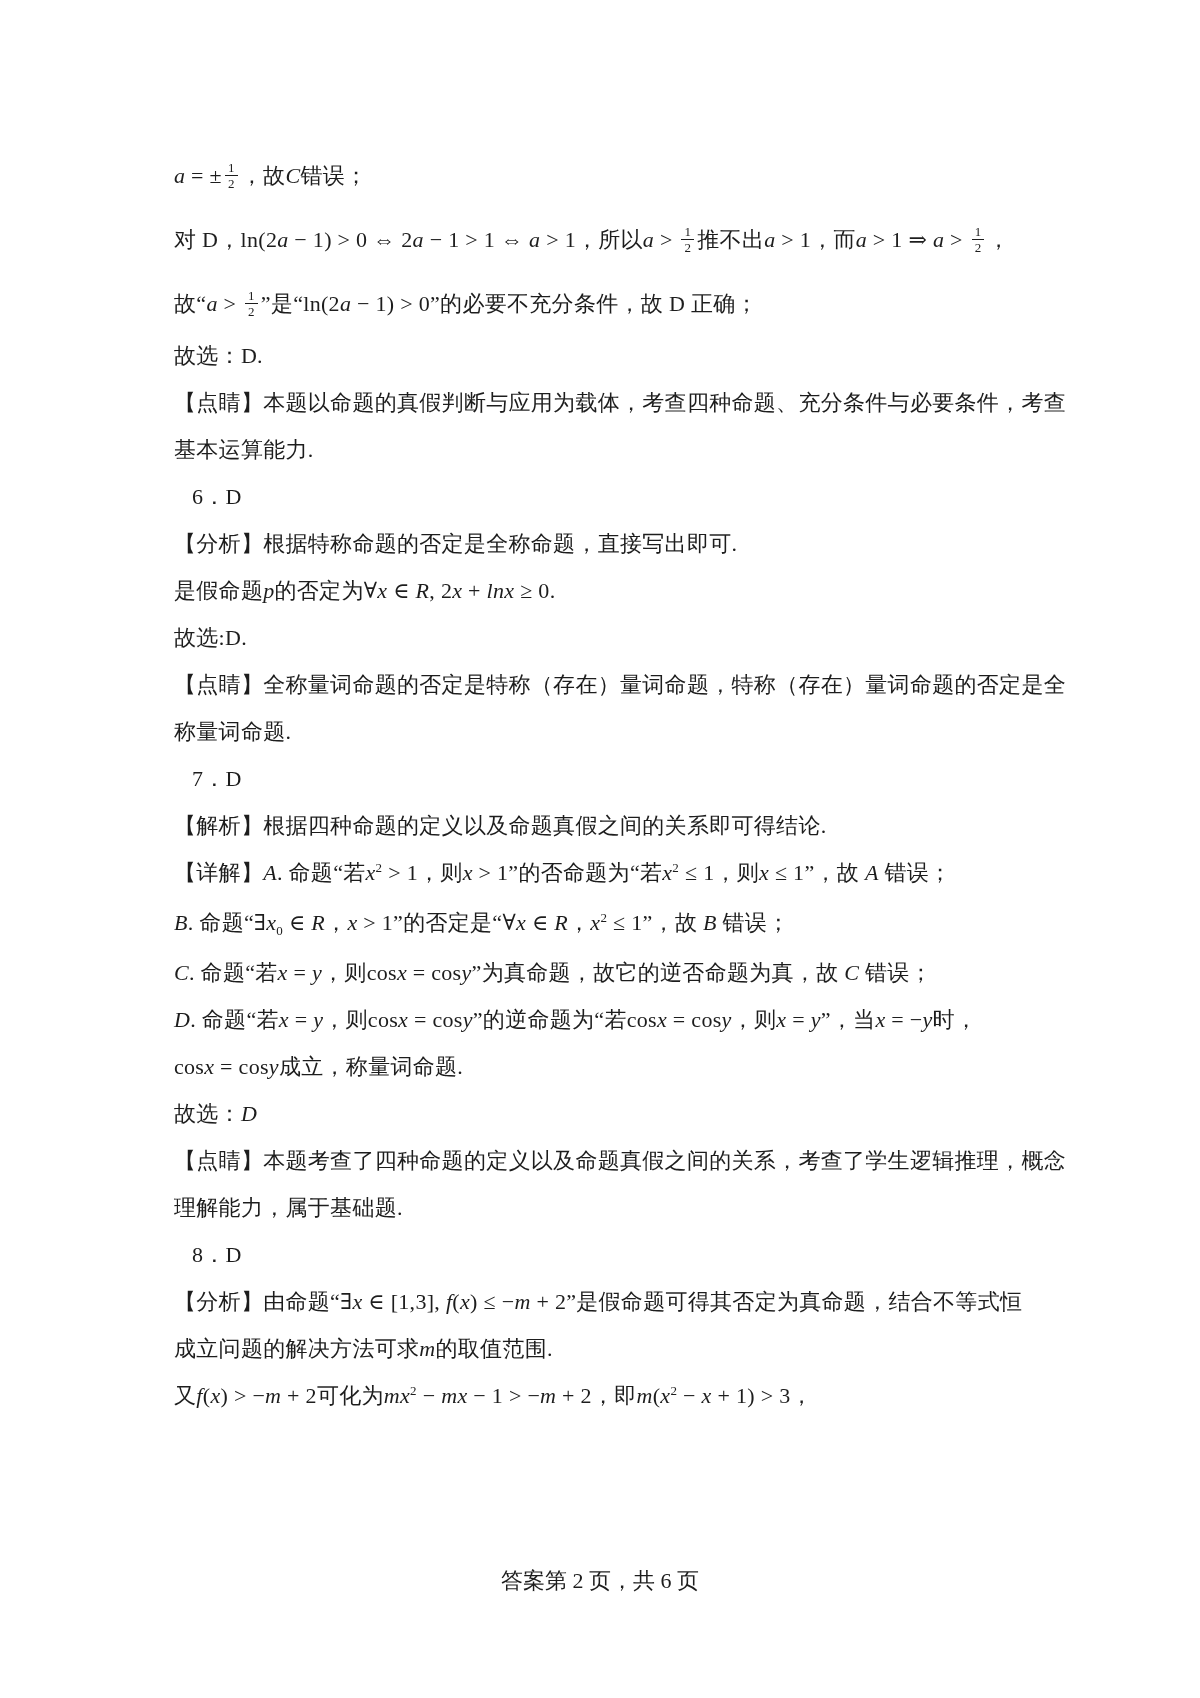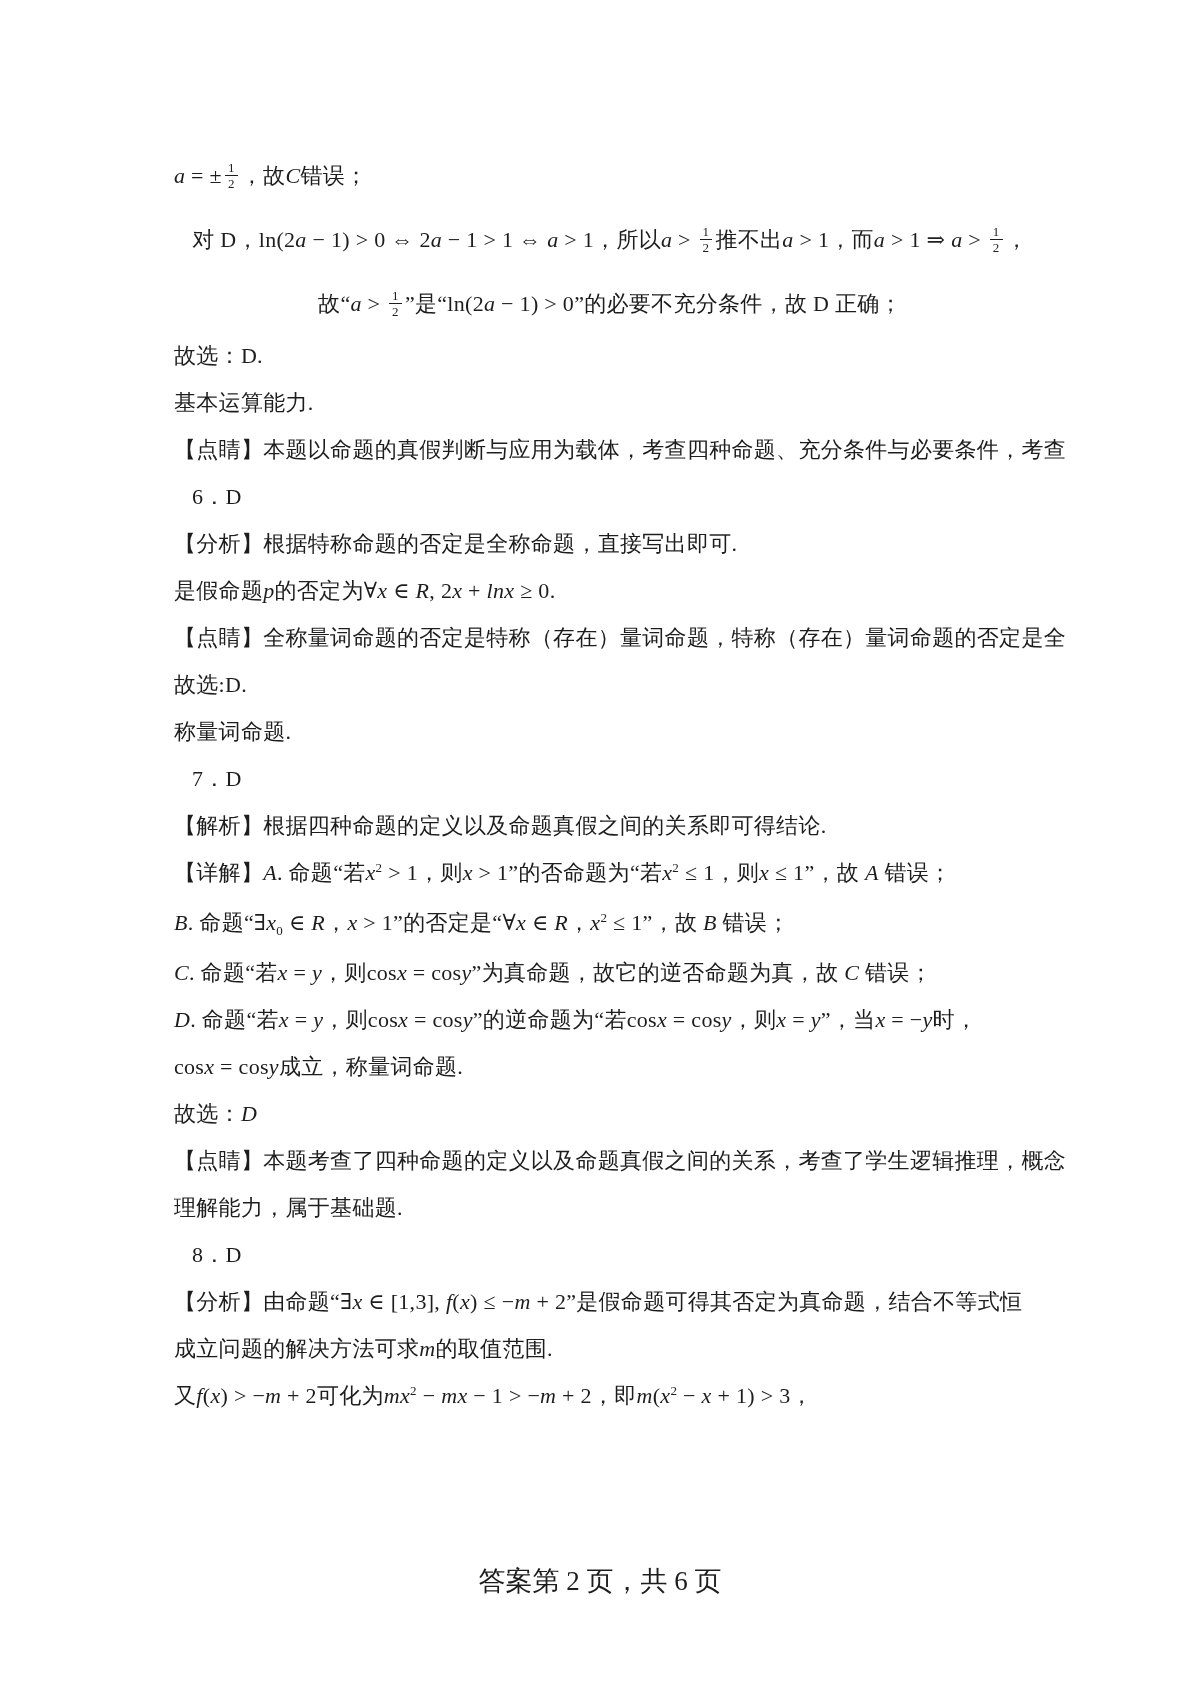--- a/index.html
+++ b/index.html
@@ -18,21 +18,21 @@
     top: 148px;
     width: 872px;
   }
   .line {
     font-size: 22px;
     line-height: 47px;
     white-space: nowrap;
     letter-spacing: 0.3px;
   }
   .line.tall { line-height: 56px; }
-  .line.gap  { margin-top: 8px; text-align: center; }
+  .line.gap  { margin-top: 8px; }
   .line.indent { padding-left: 18px; }
   .t { font-style: normal; }
   .m { font-style: italic; }
   .r { font-style: normal; }
   .sup { font-size: 13px; position: relative; top: -8px; font-style: normal; }
   .sub { font-size: 13px; position: relative; top: 5px; font-style: normal; }
   .frac {
     display: inline-flex;
     flex-direction: column;
     align-items: center;
@@ -45,21 +45,21 @@
     font-style: normal;
   }
   .frac .num { padding: 0 3px; border-bottom: 1.4px solid #1d1d1d; }
   .frac .den { padding: 0 3px; }
   .footer {
     position: absolute;
     left: 0;
     right: 0;
     top: 1566px;
     text-align: center;
-    font-size: 27px;
+    font-size: 22px;
     line-height: 30px;
     color: #1d1d1d;
   }
 </style>
 </head>
 <body>
 
 <div class="page">
   <div class="content" id="content">
       <div class="line tall"><span class="m">a</span><span class="r"> = ±</span><span class="frac">
@@ -71,27 +71,27 @@
           <span class="den">2</span>
         </span><span class="t">推不出</span><span class="m">a</span><span class="r"> &gt; 1</span><span class="t">，而</span><span class="m">a</span><span class="r"> &gt; 1 ⇒ </span><span class="m">a</span><span class="r"> &gt; </span><span class="frac">
           <span class="num">1</span>
           <span class="den">2</span>
         </span><span class="t">，</span></div>
       <div class="line tall gap"><span class="t">故“</span><span class="m">a</span><span class="r"> &gt; </span><span class="frac">
           <span class="num">1</span>
           <span class="den">2</span>
         </span><span class="t">”是“</span><span class="r">ln(2</span><span class="m">a</span><span class="r"> − 1) &gt; 0</span><span class="t">”的必要不充分条件，故 D 正确；</span></div>
       <div class="line"><span class="t">故选：D.</span></div>
+      <div class="line"><span class="t">【点睛】本题以命题的真假判断与应用为载体，考查四种命题、充分条件与必要条件，考查</span></div>
       <div class="line"><span class="t">基本运算能力.</span></div>
-      <div class="line"><span class="t">【点睛】本题以命题的真假判断与应用为载体，考查四种命题、充分条件与必要条件，考查</span></div>
       <div class="line indent"><span class="t">6．D</span></div>
       <div class="line"><span class="t">【分析】根据特称命题的否定是全称命题，直接写出即可.</span></div>
       <div class="line"><span class="t">是假命题</span><span class="m">p</span><span class="t">的否定为</span><span class="r">∀</span><span class="m">x</span><span class="r"> ∈ </span><span class="m">R</span><span class="r">, 2</span><span class="m">x</span><span class="r"> + </span><span class="m">lnx</span><span class="r"> ≥ 0.</span></div>
+      <div class="line"><span class="t">故选:D.</span></div>
       <div class="line"><span class="t">【点睛】全称量词命题的否定是特称（存在）量词命题，特称（存在）量词命题的否定是全</span></div>
-      <div class="line"><span class="t">故选:D.</span></div>
       <div class="line"><span class="t">称量词命题.</span></div>
       <div class="line indent"><span class="t">7．D</span></div>
       <div class="line"><span class="t">【解析】根据四种命题的定义以及命题真假之间的关系即可得结论.</span></div>
       <div class="line"><span class="t">【详解】</span><span class="m">A</span><span class="r">. </span><span class="t">命题“若</span><span class="m">x</span><span class="sup">2</span><span class="r"> &gt; 1</span><span class="t">，则</span><span class="m">x</span><span class="r"> &gt; 1</span><span class="t">”的否命题为“若</span><span class="m">x</span><span class="sup">2</span><span class="r"> ≤ 1</span><span class="t">，则</span><span class="m">x</span><span class="r"> ≤ 1</span><span class="t">”，故 </span><span class="m">A</span><span class="t"> 错误；</span></div>
       <div class="line"><span class="m">B</span><span class="r">. </span><span class="t">命题“</span><span class="r">∃</span><span class="m">x</span><span class="sub">0</span><span class="r"> ∈ </span><span class="m">R</span><span class="t">，</span><span class="m">x</span><span class="r"> &gt; 1</span><span class="t">”的否定是“</span><span class="r">∀</span><span class="m">x</span><span class="r"> ∈ </span><span class="m">R</span><span class="t">，</span><span class="m">x</span><span class="sup">2</span><span class="r"> ≤ 1</span><span class="t">”，故 </span><span class="m">B</span><span class="t"> 错误；</span></div>
       <div class="line"><span class="m">C</span><span class="r">. </span><span class="t">命题“若</span><span class="m">x</span><span class="r"> = </span><span class="m">y</span><span class="t">，则</span><span class="r">cos</span><span class="m">x</span><span class="r"> = cos</span><span class="m">y</span><span class="t">”为真命题，故它的逆否命题为真，故 </span><span class="m">C</span><span class="t"> 错误；</span></div>
       <div class="line"><span class="m">D</span><span class="r">. </span><span class="t">命题“若</span><span class="m">x</span><span class="r"> = </span><span class="m">y</span><span class="t">，则</span><span class="r">cos</span><span class="m">x</span><span class="r"> = cos</span><span class="m">y</span><span class="t">”的逆命题为“若</span><span class="r">cos</span><span class="m">x</span><span class="r"> = cos</span><span class="m">y</span><span class="t">，则</span><span class="m">x</span><span class="r"> = </span><span class="m">y</span><span class="t">”，当</span><span class="m">x</span><span class="r"> = −</span><span class="m">y</span><span class="t">时，</span></div>
       <div class="line"><span class="r">cos</span><span class="m">x</span><span class="r"> = cos</span><span class="m">y</span><span class="t">成立，称量词命题.</span></div>
       <div class="line"><span class="t">故选：</span><span class="m">D</span></div>
       <div class="line"><span class="t">【点睛】本题考查了四种命题的定义以及命题真假之间的关系，考查了学生逻辑推理，概念</span></div>

